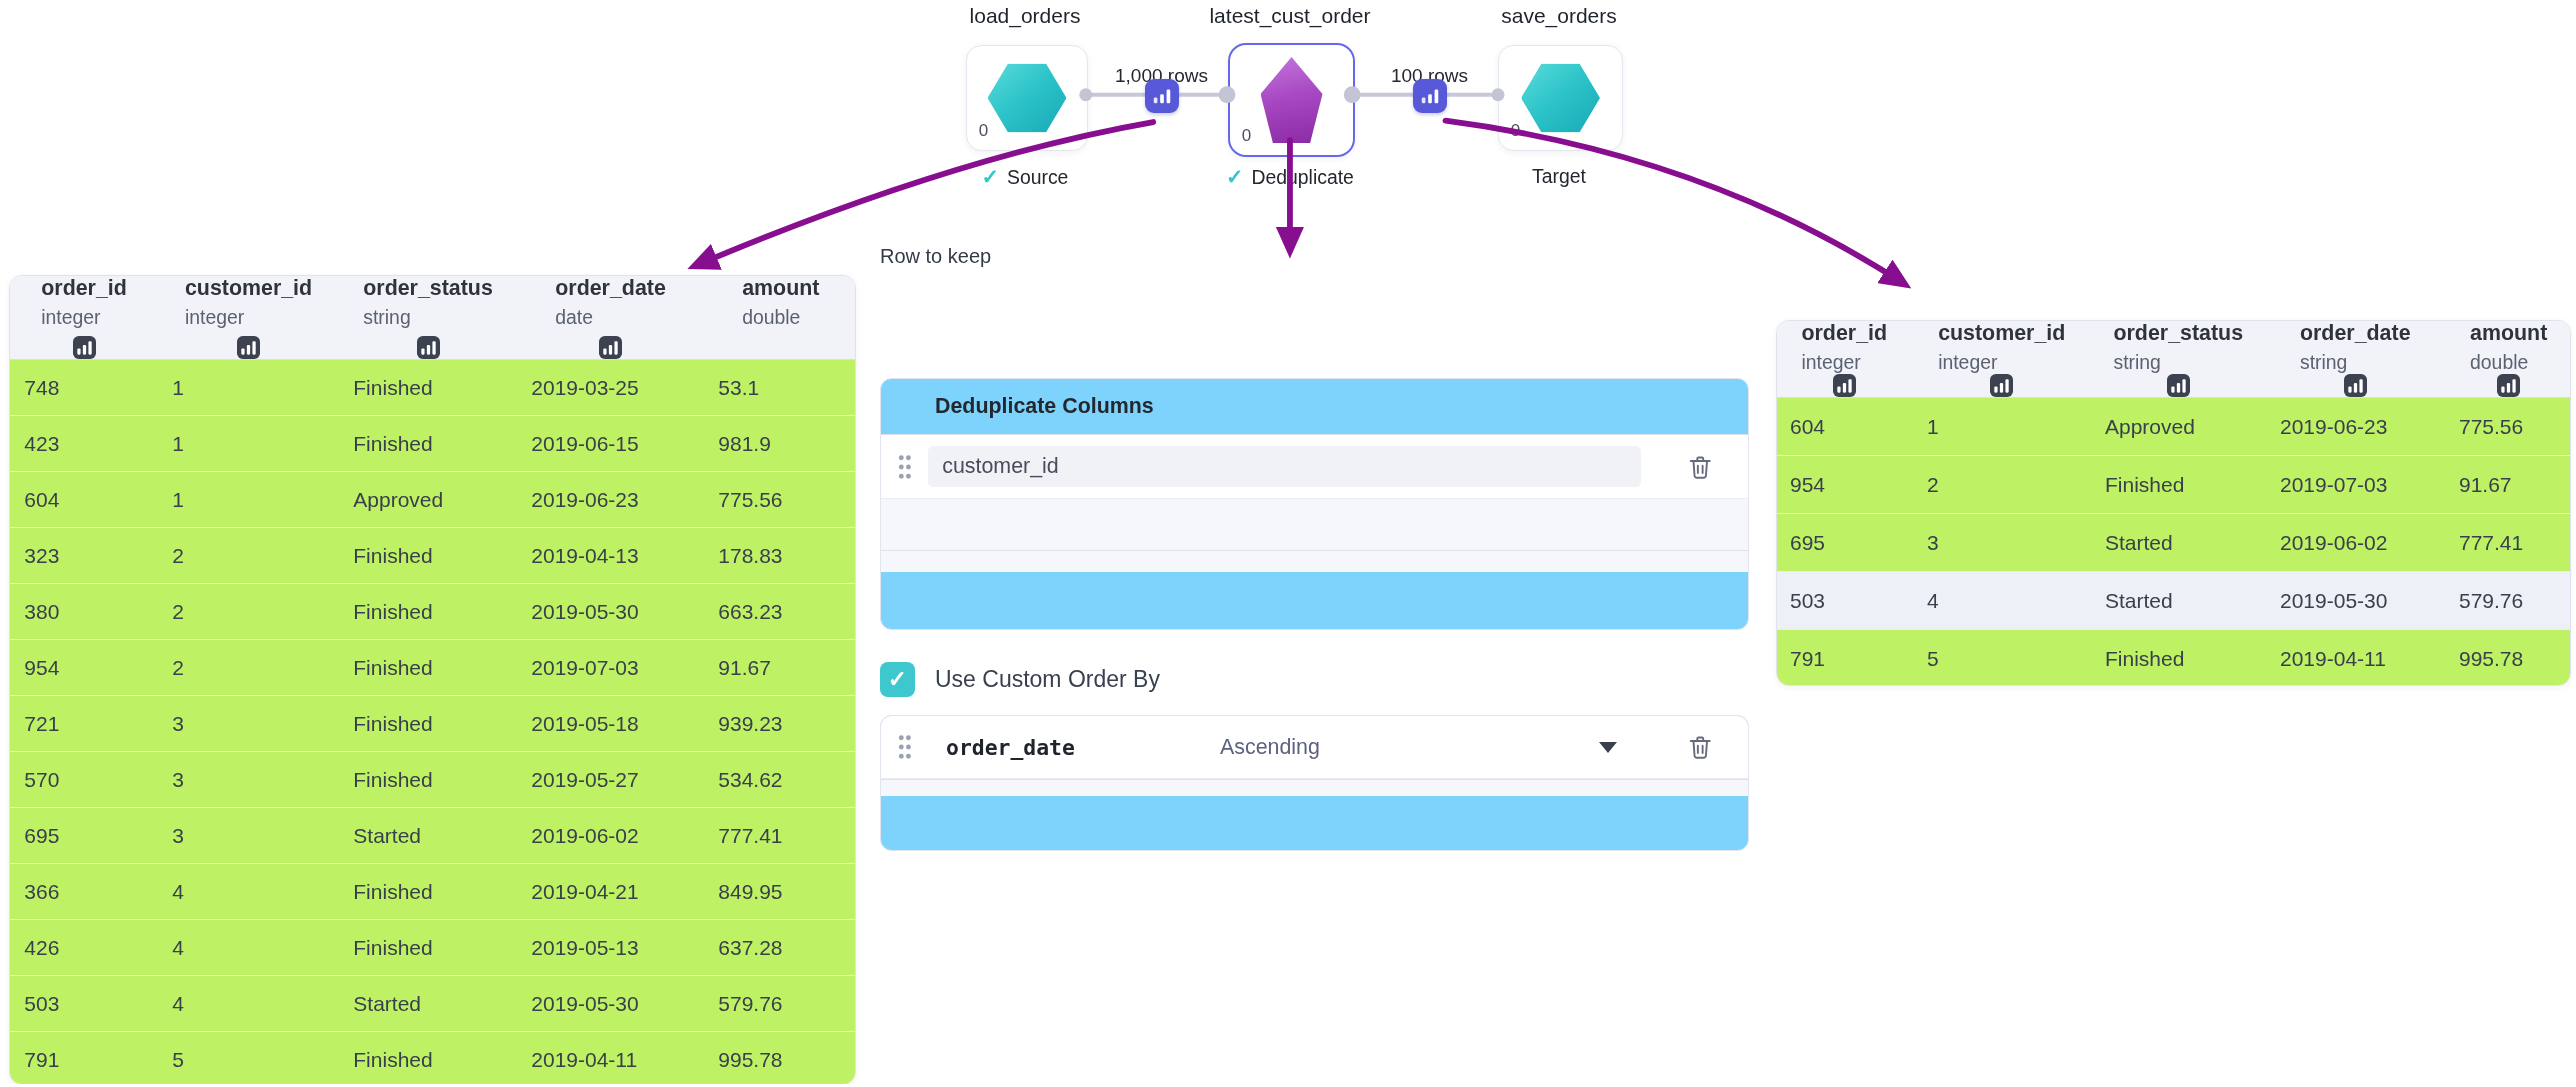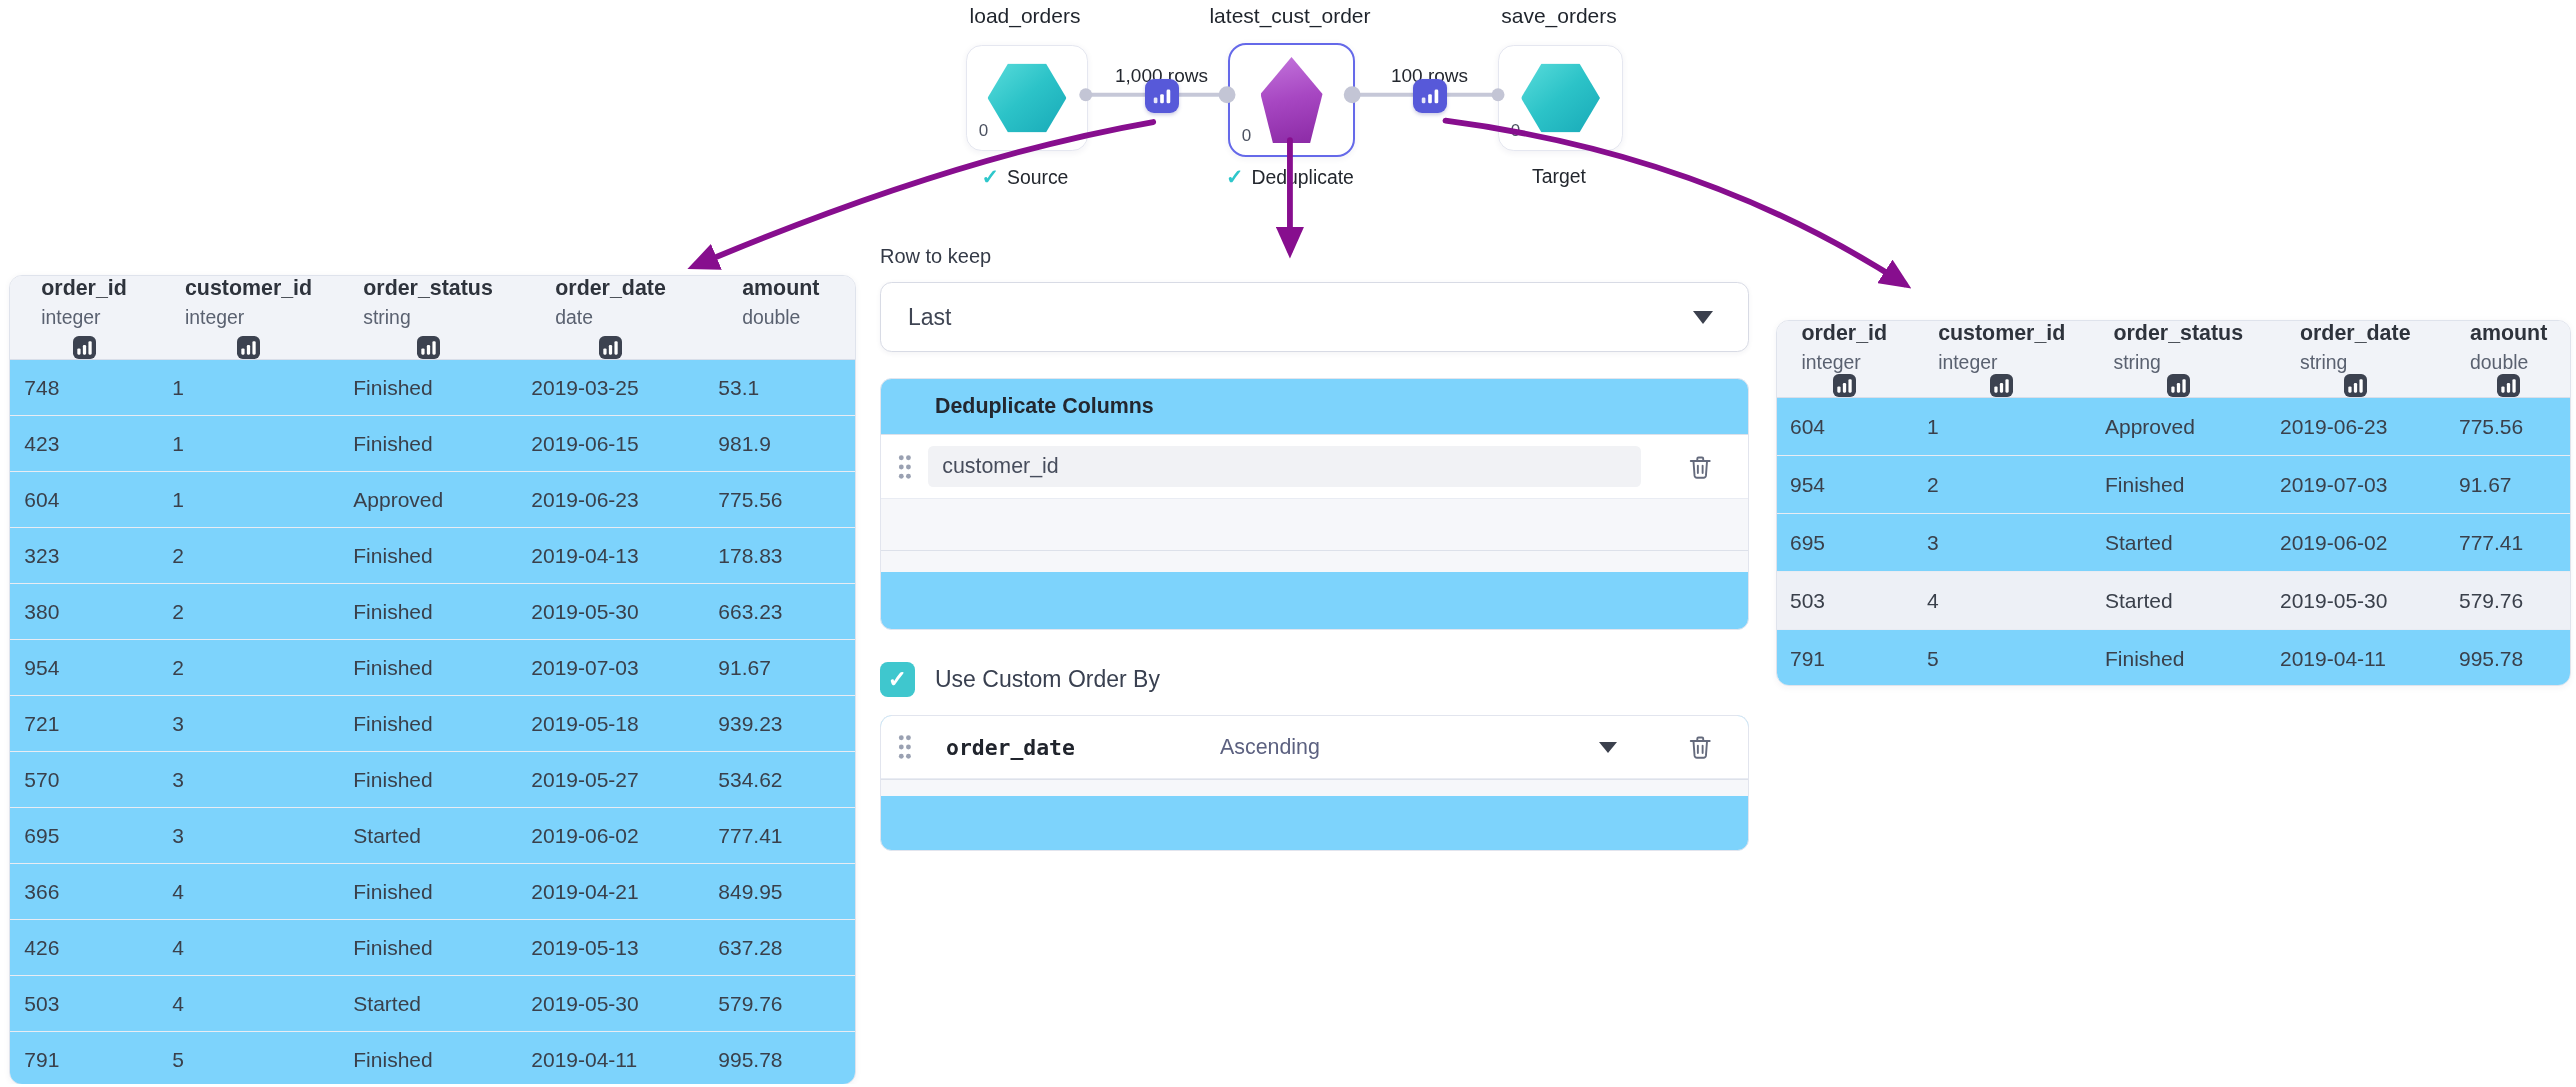--- a/index.html
+++ b/index.html
@@ -41,21 +41,21 @@
   #right-table{left:1776px;top:320px;width:795px;height:366px;}
   .thead{background:#f1f3f8;border-bottom:1.3px solid #d9dee9;display:grid;align-items:center;box-sizing:border-box;}
   #left-table .thead{height:84px;grid-template-columns:148px 181px 178px 187px 1fr;padding-left:14.3px;}
   #right-table .thead{height:77px;grid-template-columns:137px 178px 175px 179px 1fr;padding-left:13px;}
   .hcell{display:flex;align-items:center;justify-content:space-between;padding-right:28.5px;height:100%;flex-direction:column;}
   .hcell:last-child{padding-right:11.7px;}
   .htxt{display:flex;flex-direction:column;justify-content:center;gap:4.5px;}
   .hname{font-size:21.4px;font-weight:700;color:#2e333c;}
   .htype{font-size:19.4px;color:#5a6170;font-weight:400;}
   .hicon{flex:0 0 auto;display:flex;}
-  .trow{display:grid;align-items:center;border-bottom:1.3px solid #e9ecf3;box-sizing:border-box;background:#7dd3fc;}
+  .trow{display:grid;align-items:center;border-bottom:1.3px solid #e9ecf3;box-sizing:border-box;background:#bef264;}
   #left-table .trow{grid-template-columns:148px 181px 178px 187px 1fr;padding-left:14.3px;height:56px;}
   #right-table .trow{grid-template-columns:137px 178px 175px 179px 1fr;padding-left:13px;height:58px;}
   .trow.hl{background:#edf0f6;}
   .tcell{font-size:21px;color:#3a404b;}
 
   
   .panel-label{position:absolute;left:880px;top:245px;font-size:20px;color:#343a47;z-index:2;}
   .dropdown{position:absolute;left:880px;top:282px;width:869px;height:70px;background:#fff;
             border:1.3px solid #d8dbe5;border-radius:11.7px;display:flex;align-items:center;
             justify-content:space-between;padding:0 35px 0 27px;box-sizing:border-box;z-index:2;
@@ -417,24 +417,20 @@
           <div class="tcell">791</div>
           <div class="tcell">5</div>
           <div class="tcell">Finished</div>
           <div class="tcell">2019-04-11</div>
           <div class="tcell">995.78</div>
         </div>
       </div>
   </div>
 
   <div class="panel-label">Row to keep</div>
-  <div class="dropdown">
-    <span class="dropdown-value">Last</span>
-    <span class="tri"></span>
-  </div>
 
   <div class="cfg-card" id="dedup-card">
     <div class="cfg-head">
       <span class="cfg-title">Deduplicate Columns</span>
     </div>
     <div class="cfg-row row1">
       <span class="handle">
         <svg width="14.3" height="30" viewBox="0 0 10 20">
             <g fill="#9aa1b2">
           <circle cx="3" cy="3.5" r="1.7"></circle>

